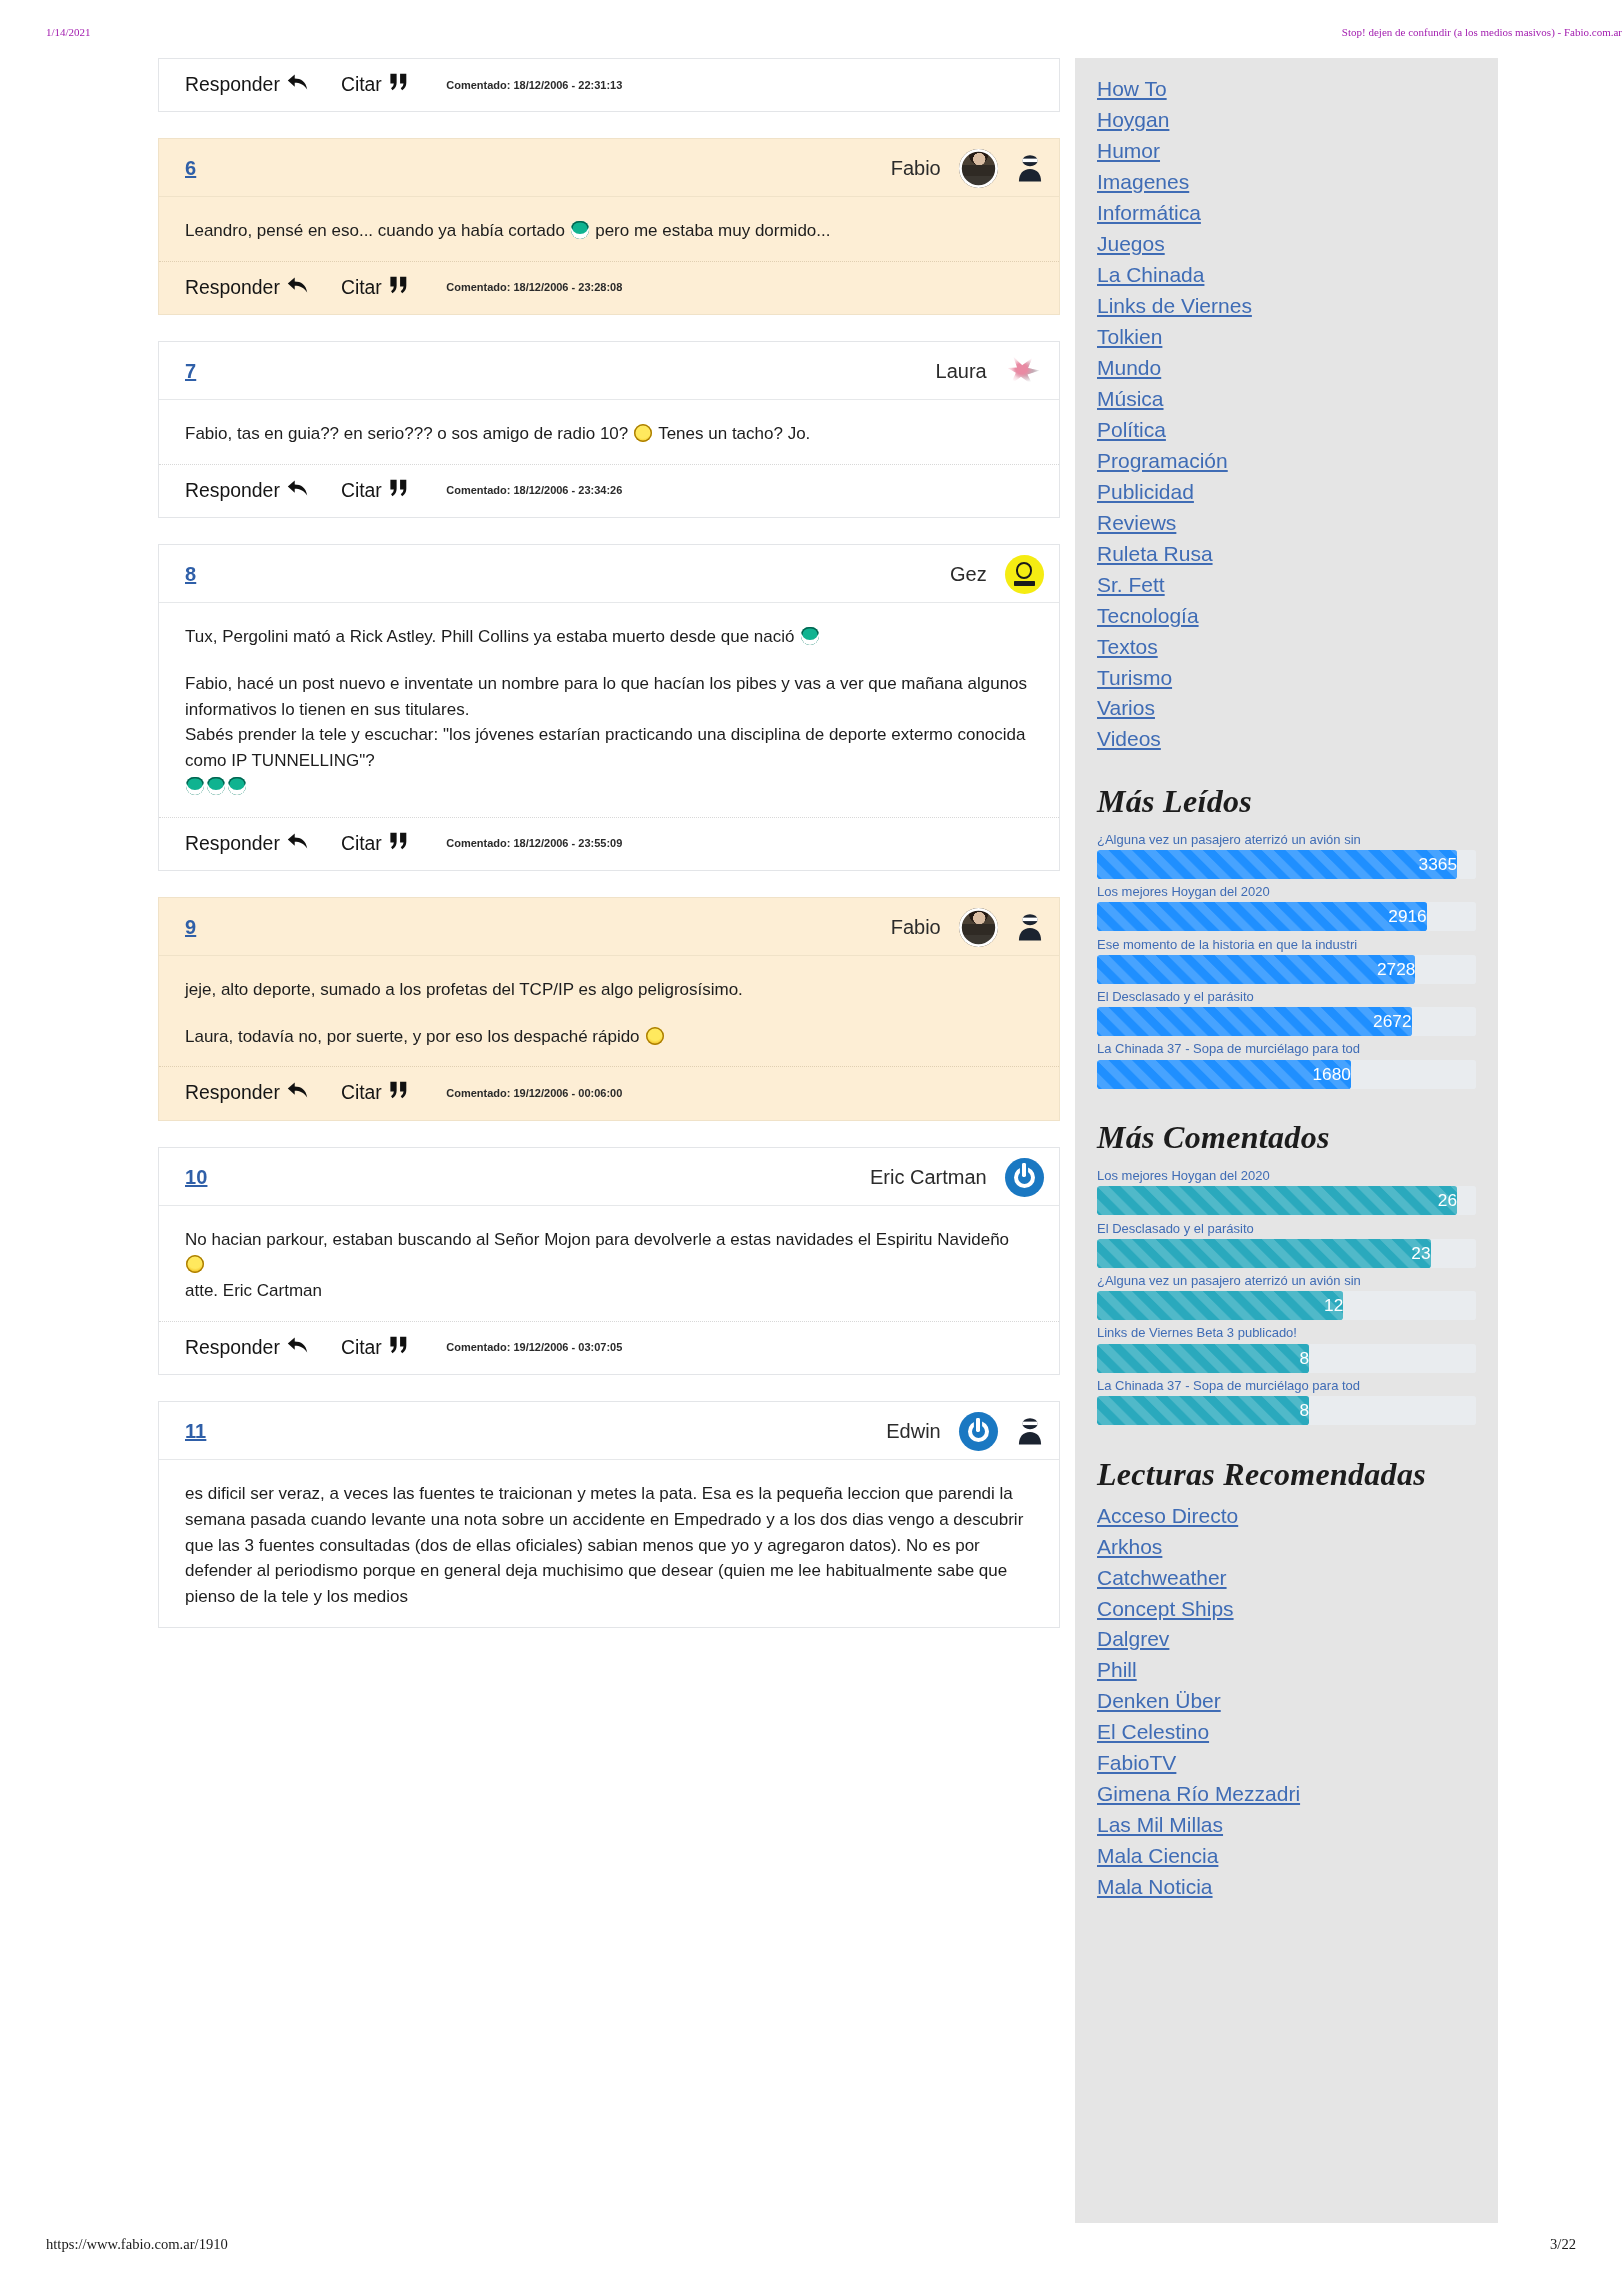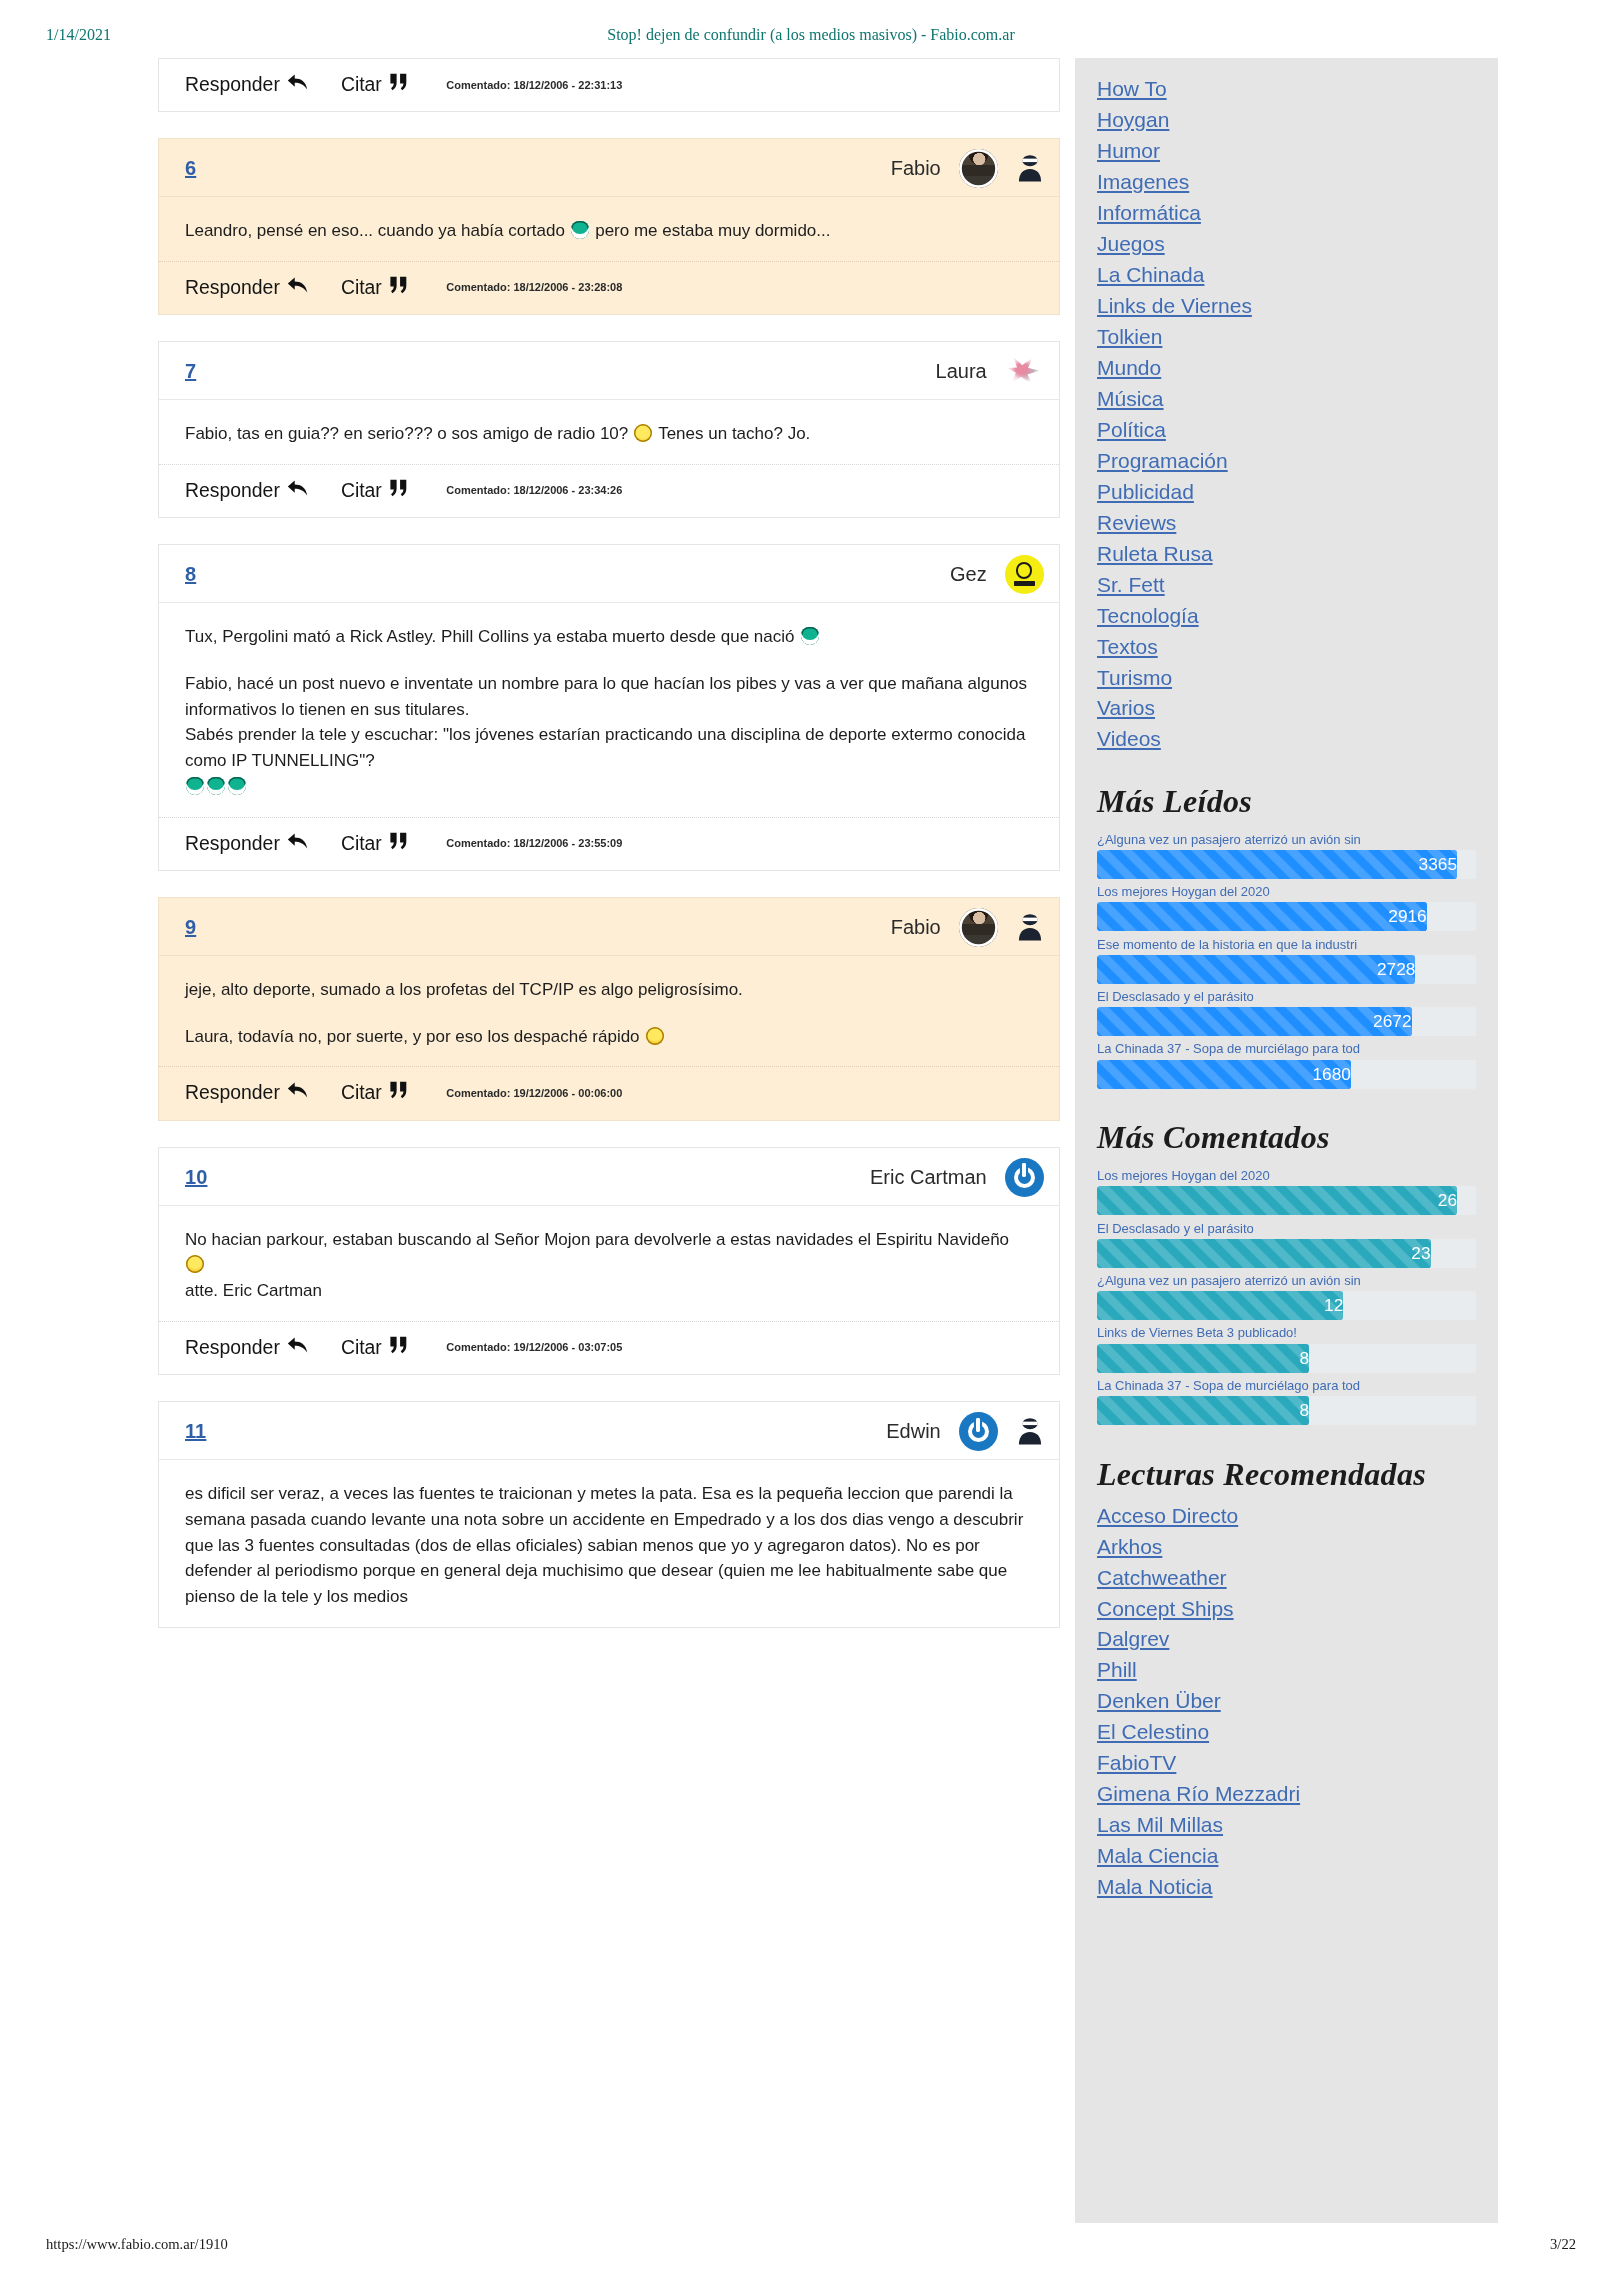--- a/index.html
+++ b/index.html
@@ -16,36 +16,36 @@
     overflow: hidden;
   }
 
   
   .print-header {
     position: absolute;
     top: 26px;
     left: 0;
     width: 1622px;
     height: 21px;
-    font-size: 16px;
-    color: #0f766e;
+    font-size: 11px;
+    color: #a21caf;
     font-family: "Liberation Serif", serif;
   }
   .print-header .ph-date {
     position: absolute;
     left: 46px;
     top: 0;
     white-space: nowrap;
   }
   .print-header .ph-title {
     position: absolute;
     left: 0;
     top: 0;
     width: 1622px;
-    text-align: center;
+    text-align: right;
     white-space: nowrap;
   }
   .print-footer {
     position: absolute;
     top: 2236px;
     left: 0;
     width: 1622px;
     height: 21px;
     font-size: 14.6px;
     color: #1a1a1a;

